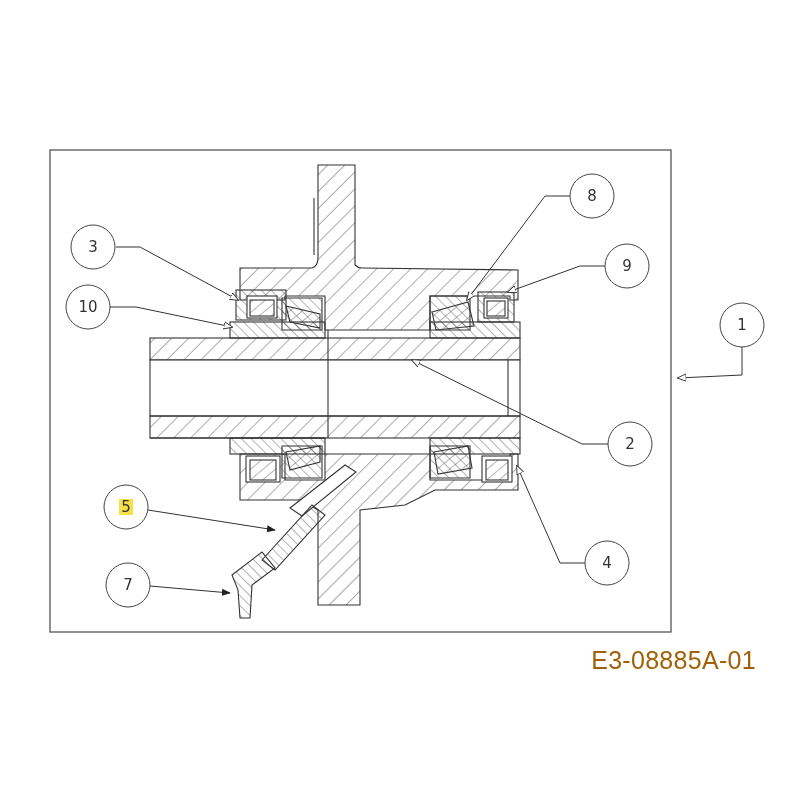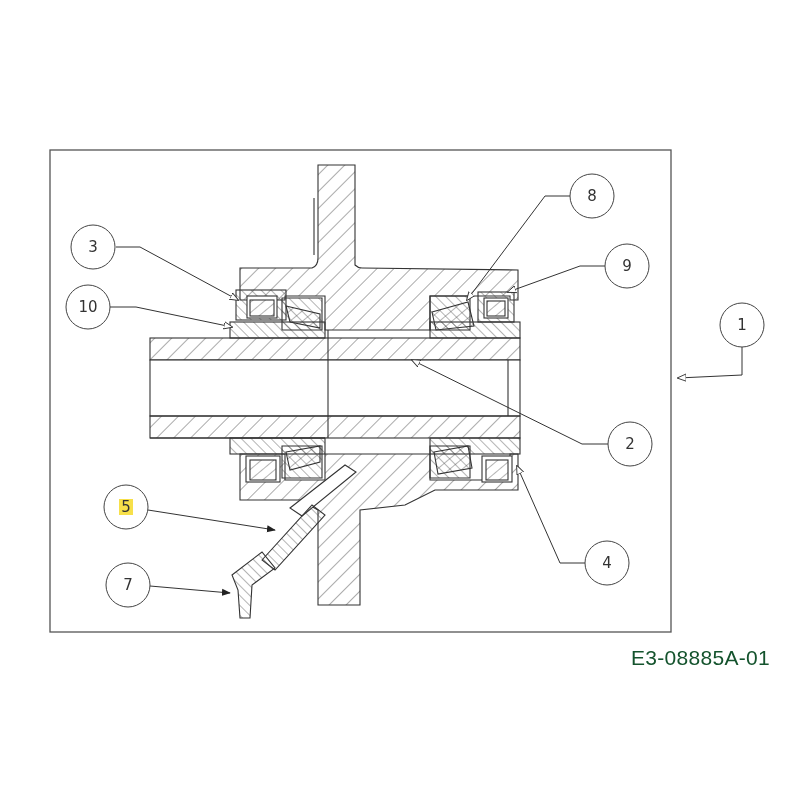--- a/index.html
+++ b/index.html
@@ -1,21 +1,21 @@
 <!DOCTYPE html>
 <html><head>
 <meta charset="utf-8">
 <style>
   html, body { margin: 0; padding: 0; background: #ffffff; }
   body { width: 800px; height: 800px; position: relative; overflow: hidden;
          font-family: "Liberation Sans", sans-serif; }
   #drawing { position: absolute; left: 0; top: 0; width: 800px; height: 800px; }
   .callout-text { font-family: "DejaVu Sans", sans-serif; font-size: 15px; fill: #333; }
   .hl { fill: #f7e04a; }
-  .code { position: absolute; right: 30px; top: 646px; font-size: 21px; color: #14532d;
+  .code { position: absolute; right: 44px; top: 646px; font-size: 25px; color: #a16207;
           font-family: "Liberation Sans", sans-serif; letter-spacing: 0.3px; }
 </style>
 </head>
 <body>
 
 <svg id="drawing" viewBox="0 0 800 800" xmlns="http://www.w3.org/2000/svg">
   <defs>
     <pattern id="hatch" patternUnits="userSpaceOnUse" width="12" height="12" patternTransform="rotate(45)">
       <line x1="0" y1="0" x2="0" y2="12" stroke="#444" stroke-width="0.9"></line>
     </pattern>

